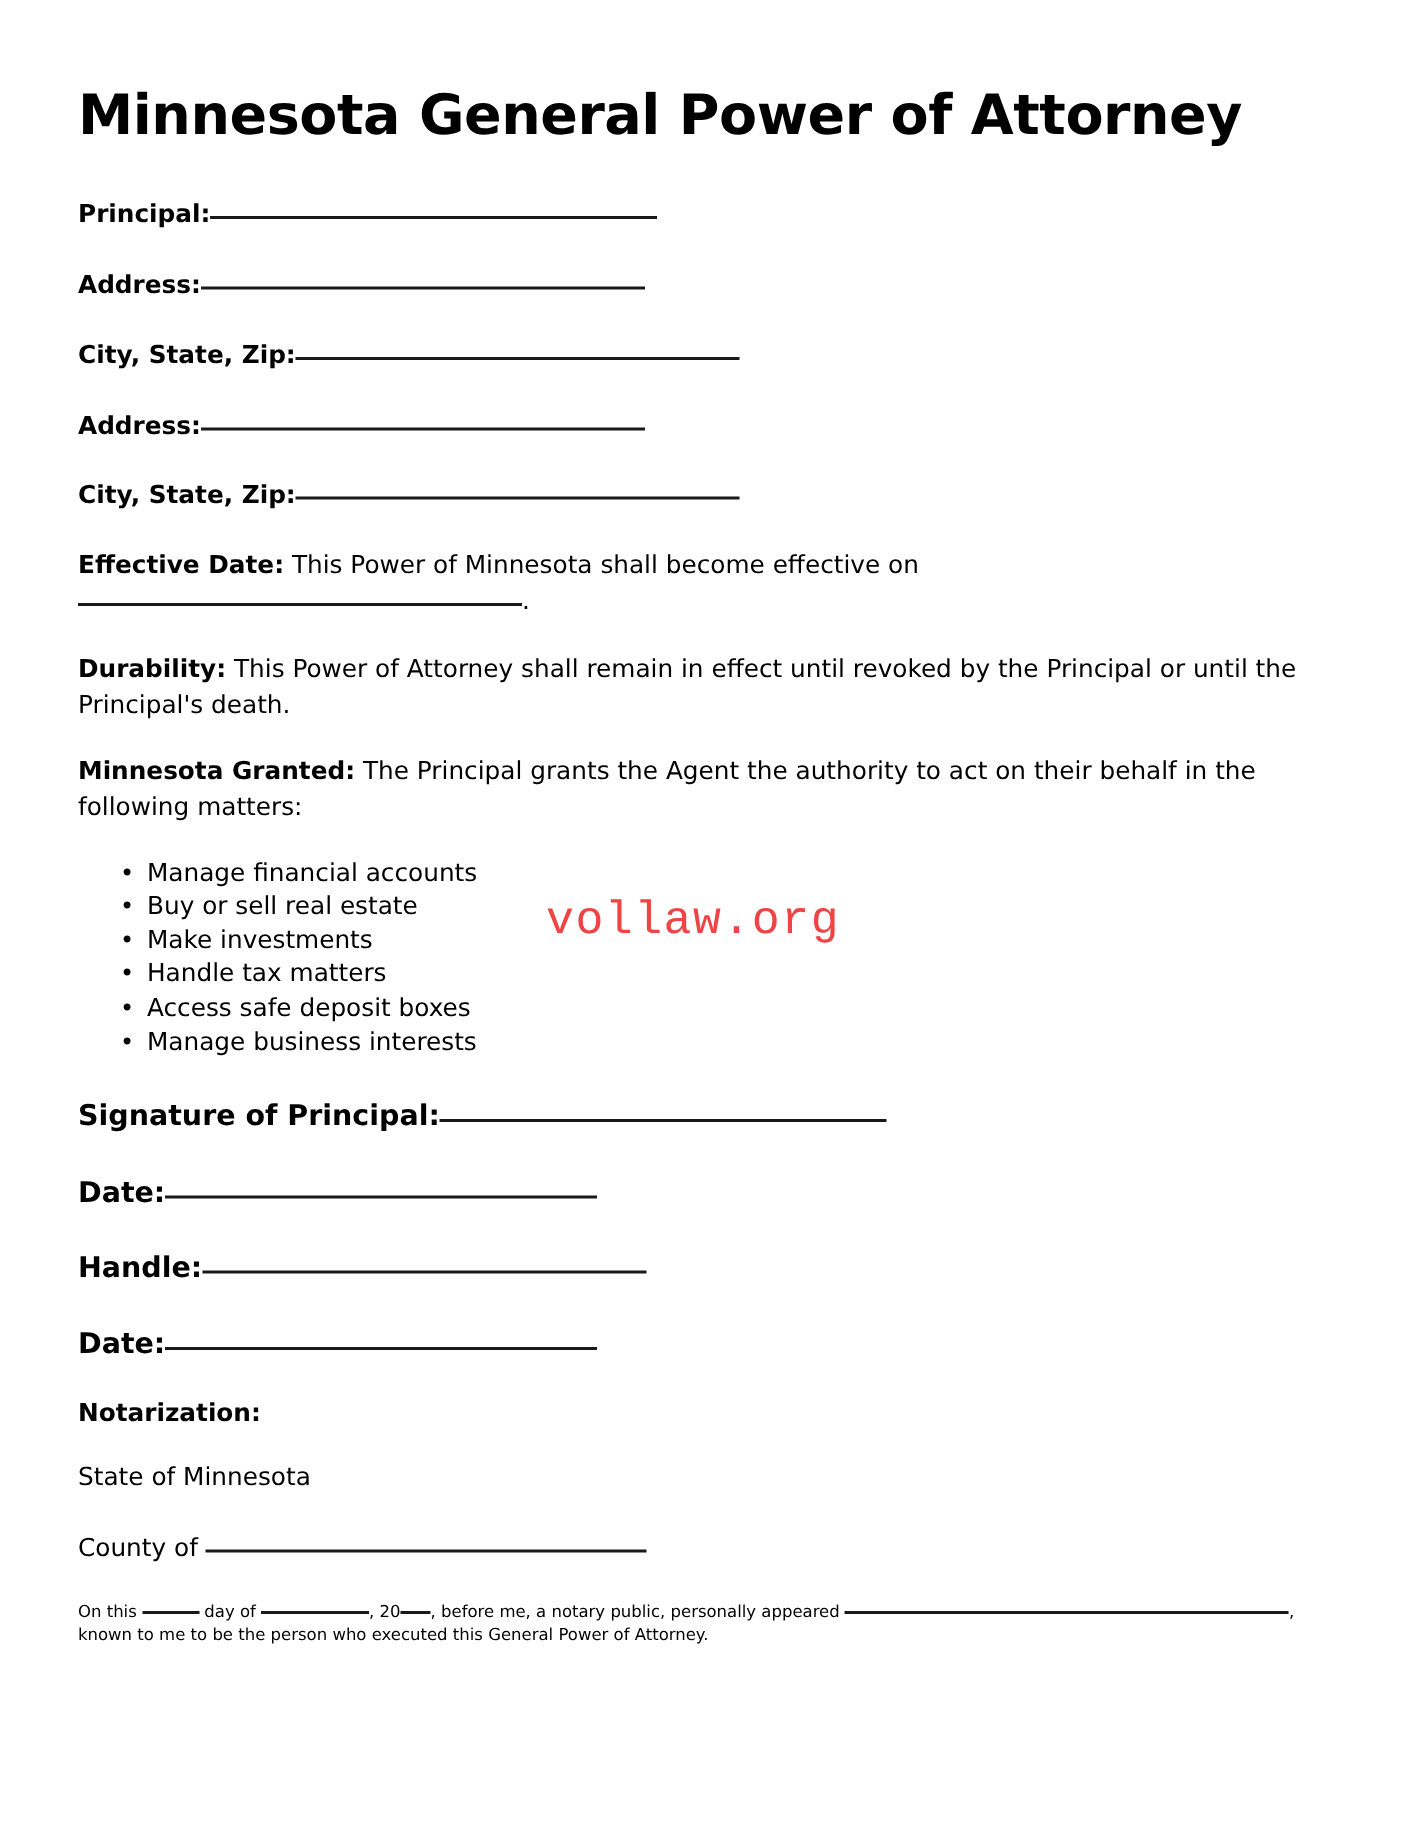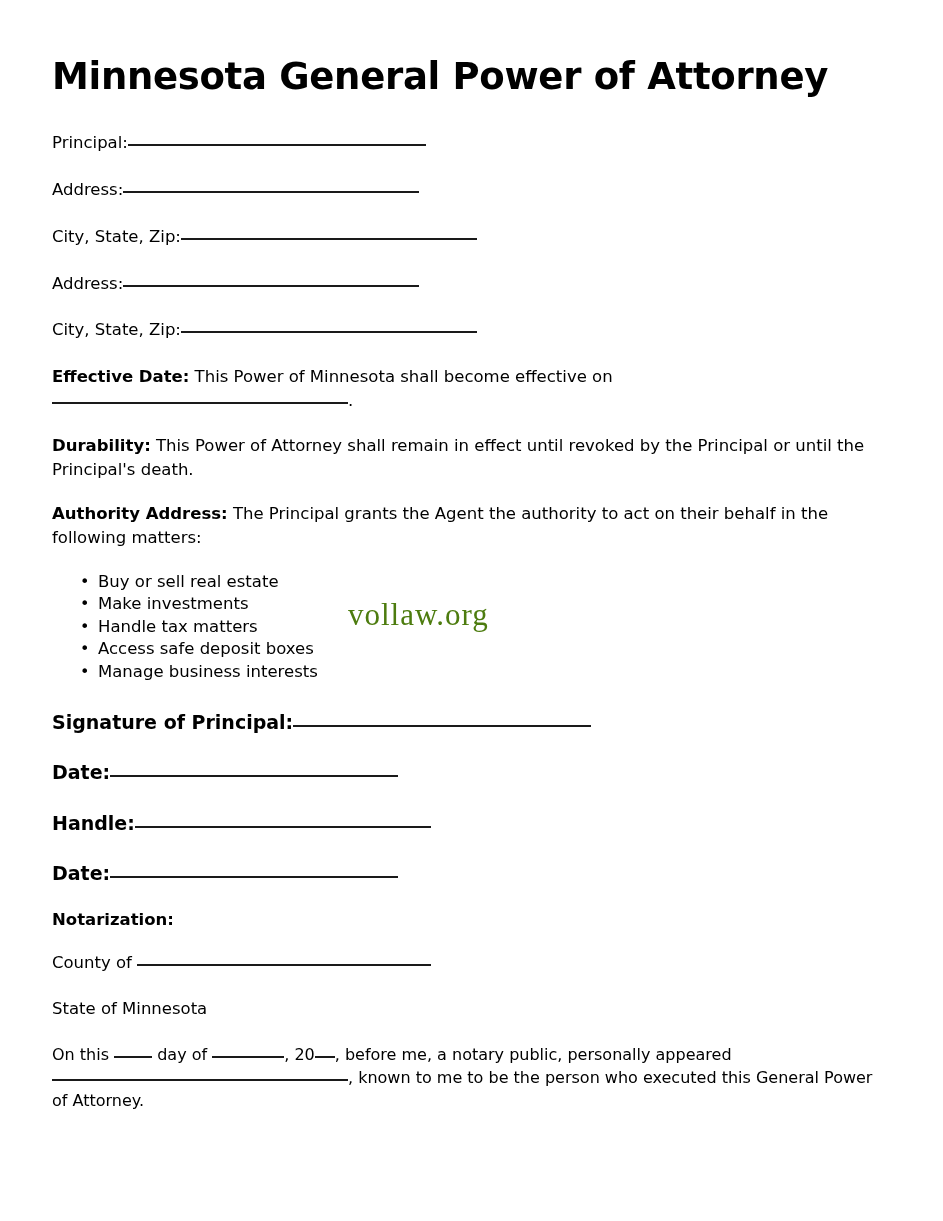--- a/index.html
+++ b/index.html
@@ -42,21 +42,21 @@
     line-height: 1.5;
     margin: 0 0 26px 0;
   }
   .field-row {
     font-size: 16.5px;
     line-height: 1.5;
     margin: 0 0 22px 0;
     white-space: nowrap;
   }
   .field-label {
-    font-weight: normal;
+    font-weight: bold;
   }
   .blank {
     display: inline-block;
     border-bottom: 2px solid #1a1a1a;
     vertical-align: 2px;
     height: 0;
   }
   .para {
     font-size: 16.5px;
     line-height: 1.47;
@@ -101,38 +101,38 @@
     font-size: 16.5px;
     font-weight: bold;
     margin: 0 0 22px 0;
   }
   .plain-row {
     font-size: 16.5px;
     line-height: 1.5;
     margin: 0 0 22px 0;
   }
   .notary-para {
-    font-size: 16px;
+    font-size: 11px;
     line-height: 1.42;
     margin: 0 0 28px 0;
   }
   .inline-blank {
     display: inline-block;
     border-bottom: 2px solid #1a1a1a;
     height: 0;
     vertical-align: 2px;
   }
   .watermark {
     position: absolute;
-    left: 348px;
+    left: 364px;
     top: 597px;
-    font-family: Liberation Serif, serif;
+    font-family: Liberation Mono, monospace;
     font-size: 31px;
     letter-spacing: 1px;
-    color: #4d7c0f;
+    color: #ef4444;
     white-space: nowrap;
     pointer-events: none;
   }
 </style>
 </head>
 <body>
 
 <div class="page">
 
   <div class="content">
@@ -164,24 +164,25 @@
     <p class="para">
       <span class="lead">Effective Date:</span><span> This Power of Minnesota shall become effective on</span><br>
       <span class="eff-blank"></span><span>.</span>
     </p>
 
     <p class="para">
       <span class="lead">Durability:</span><span> This Power of Attorney shall remain in effect until revoked by the Principal or until the Principal's death.</span>
     </p>
 
     <p class="para">
-      <span class="lead">Authority Address:</span><span> The Principal grants the Agent the authority to act on their behalf in the following matters:</span>
+      <span class="lead">Minnesota Granted:</span><span> The Principal grants the Agent the authority to act on their behalf in the following matters:</span>
     </p>
 
     <ul class="authority">
+      <li>Manage financial accounts</li>
       <li>Buy or sell real estate</li>
       <li>Make investments</li>
       <li>Handle tax matters</li>
       <li>Access safe deposit boxes</li>
       <li>Manage business interests</li>
     </ul>
 
     <div class="sig-row">
       <span class="field-label">Signature of Principal:</span><span class="blank" style="width:298px"></span>
     </div>
@@ -193,25 +194,25 @@
     <div class="sig-row">
       <span class="field-label">Handle:</span><span class="blank" style="width:296px"></span>
     </div>
 
     <div class="sig-row">
       <span class="field-label">Date:</span><span class="blank" style="width:288px"></span>
     </div>
 
     <div class="notar-head">Notarization:</div>
 
+    <div class="plain-row">State of Minnesota</div>
+
     <div class="plain-row">
       <span>County of </span><span class="inline-blank" style="width:294px"></span>
     </div>
-
-    <div class="plain-row">State of Minnesota</div>
 
     <p class="notary-para">
       <span>On this </span><span class="inline-blank" style="width:38px"></span><span> day of </span><span class="inline-blank" style="width:72px"></span><span>, 20</span><span class="inline-blank" style="width:20px"></span><span>, before me, a notary public, personally appeared</span>
       <span class="inline-blank" style="width:296px"></span><span>, known to me to be the person who executed this General Power of Attorney.</span>
     </p>
 
   </div>
 
   <div class="watermark">vollaw.org</div>
 

